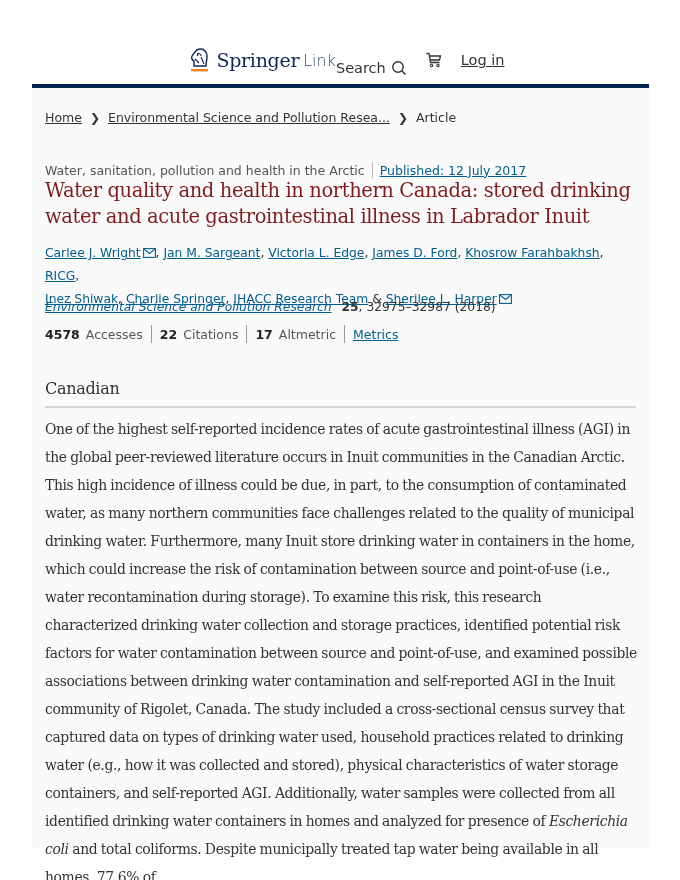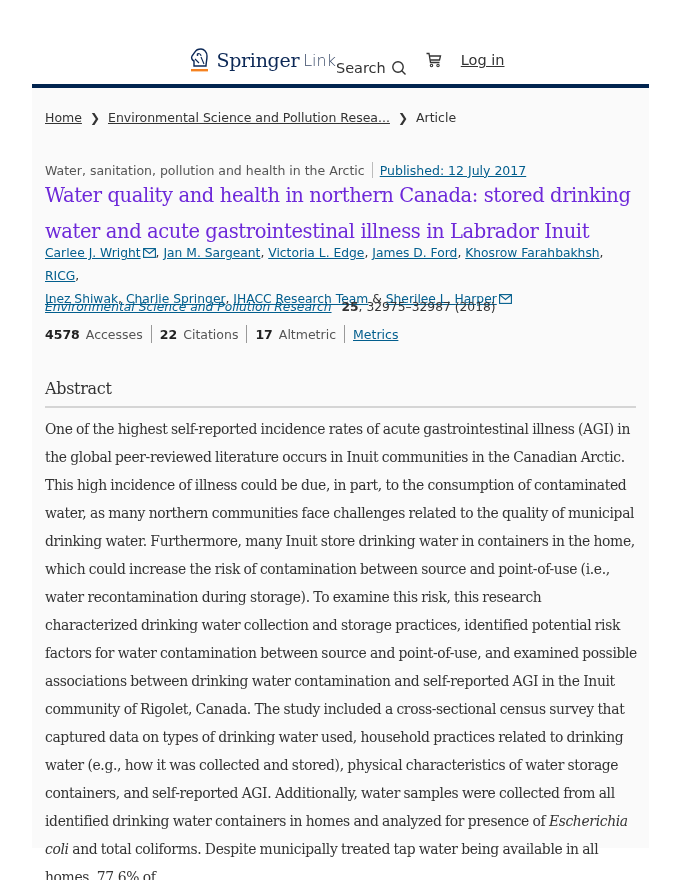--- a/index.html
+++ b/index.html
@@ -39,22 +39,22 @@
       top: 22px; font-size: 12.5px; color: #333; display: flex; align-items: center; white-space: nowrap;
     }
     .breadcrumb a { color: #333; text-decoration: underline; cursor: pointer; }
     .breadcrumb .sep { margin: 0 8px; font-size: 12px; color: #333; }
     .meta {
       top: 74px; font-size: 12.5px; color: #555; display: flex; align-items: center; white-space: nowrap;
     }
     .meta .vbar { width: 1px; height: 16px; background: #bbb; margin: 0 7px; }
     .meta a { color: #025e8d; text-decoration: underline; cursor: pointer; }
     .title {
-      top: 90px; font-family: "DejaVu Serif", serif; font-size: 19.5px; line-height: 36px;
-      color: #6d28d9; margin: 0; font-weight: normal; letter-spacing: -0.4px;
+      top: 90px; font-family: "DejaVu Serif", serif; font-size: 19.5px; line-height: 26px;
+      color: #7f1d1d; margin: 0; font-weight: normal; letter-spacing: -0.4px;
     }
     .authors {
       top: 154px; font-size: 12.3px; line-height: 23px; color: #333;
     }
     .authors a { color: #025e8d; text-decoration: underline; cursor: pointer; }
     .mail-icon { display: inline-block; vertical-align: -1px; margin-left: 2px; }
     .citation {
       top: 212px; font-size: 12.3px; color: #333; white-space: nowrap;
     }
     .citation a { color: #025e8d; text-decoration: underline; font-style: italic; cursor: pointer; }
@@ -161,16 +161,16 @@
     <span class="vbar"></span>
     <b>22</b>
     <span>Citations</span>
     <span class="vbar"></span>
     <b>17</b>
     <span>Altmetric</span>
     <span class="vbar"></span>
     <a>Metrics</a>
   </div>
 
-  <h2 class="inner abstract-h">Abstract</h2>
+  <h2 class="inner abstract-h">Canadian</h2>
   <div class="abstract-rule"></div>
   <p class="inner abstract-text"><span>One of the highest self-reported incidence rates of acute gastrointestinal illness (AGI) in the global peer-reviewed literature occurs in Inuit communities in the Canadian Arctic. This high incidence of illness could be due, in part, to the consumption of contaminated water, as many northern communities face challenges related to the quality of municipal drinking water. Furthermore, many Inuit store drinking water in containers in the home, which could increase the risk of contamination between source and point-of-use (i.e., water recontamination during storage). To examine this risk, this research characterized drinking water collection and storage practices, identified potential risk factors for water contamination between source and point-of-use, and examined possible associations between drinking water contamination and self-reported AGI in the Inuit community of Rigolet, Canada. The study included a cross-sectional census survey that captured data on types of drinking water used, household practices related to drinking water (e.g., how it was collected and stored), physical characteristics of water storage containers, and self-reported AGI. Additionally, water samples were collected from all identified drinking water containers in homes and analyzed for presence of </span><em>Escherichia coli</em><span> and total coliforms. Despite municipally treated tap water being available in all homes, 77.6% of</span></p>
 </div>
 
 </body></html>

